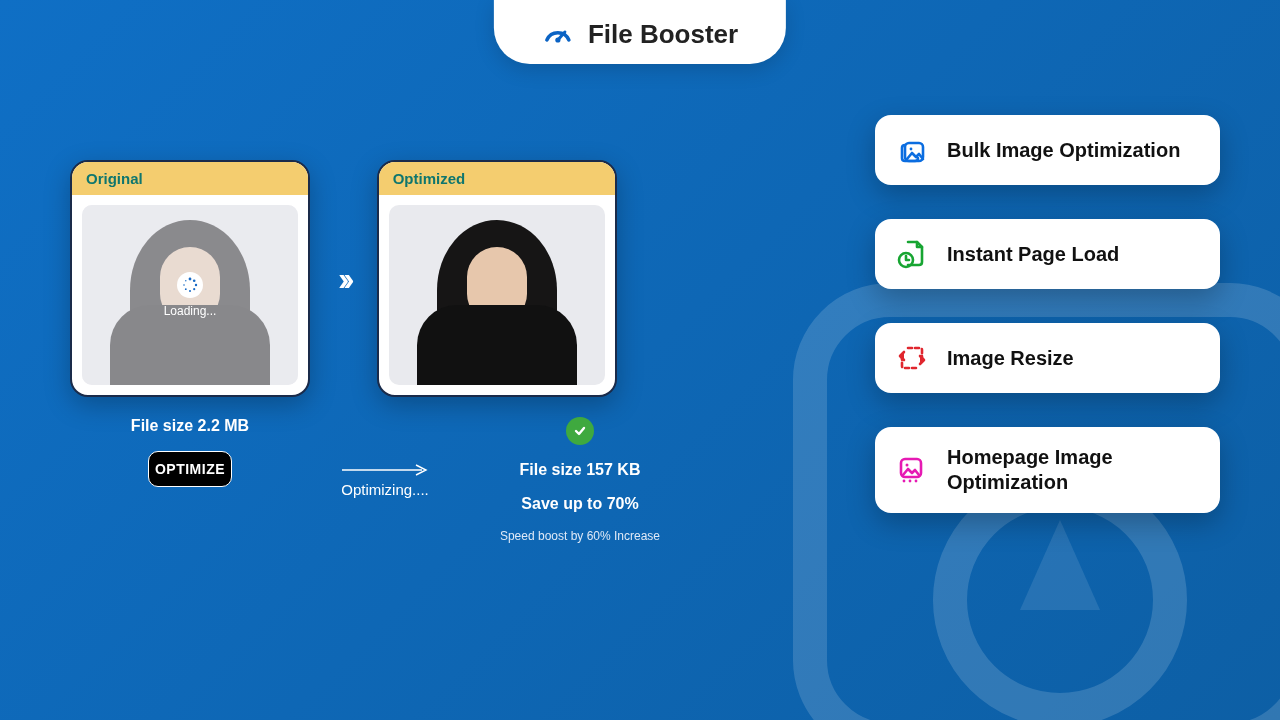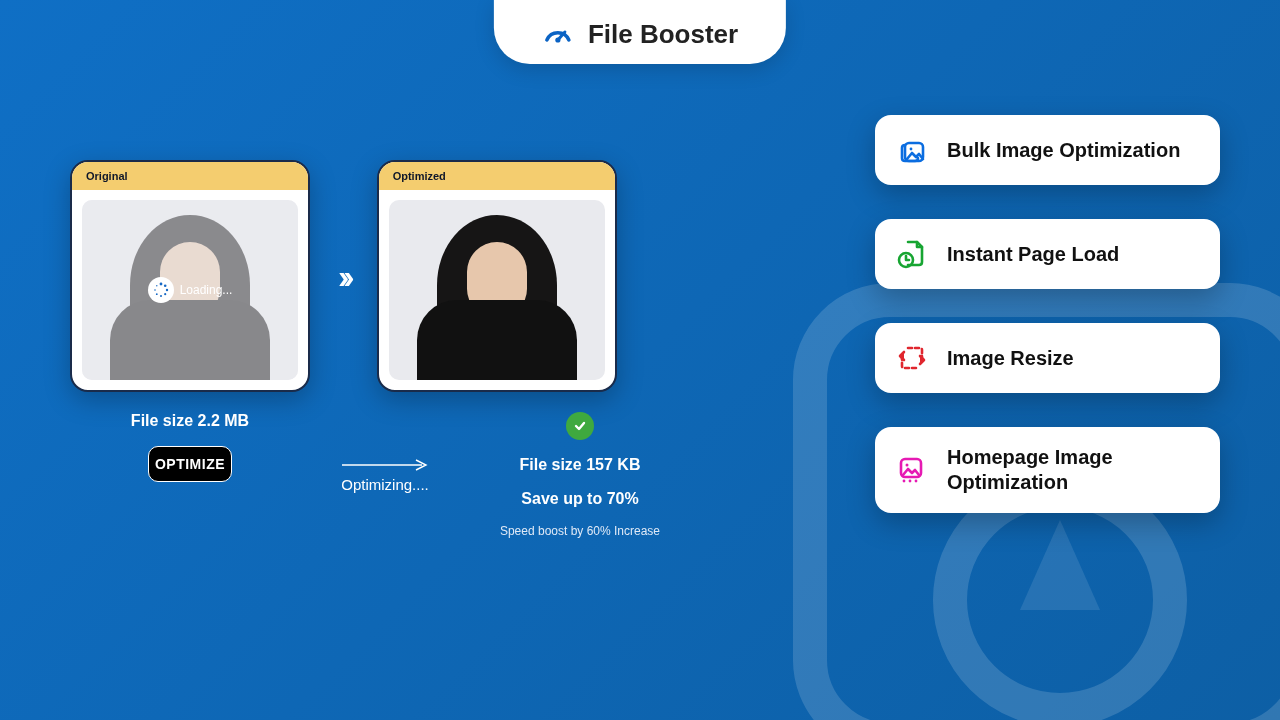--- a/index.html
+++ b/index.html
@@ -57,22 +57,22 @@
     border-radius:18px;
     width:240px;
     box-shadow:0 8px 26px rgba(0,0,0,.25);
     border:2px solid #1a2b4a;
   }
   .card-header {
     background:#f4cd6f;
     border-radius:16px 16px 0 0;
     padding:8px 14px;
     font-weight:700;
-    font-size:11px;
-    color:#0f172a;
+    font-size:15px;
+    color:#0f766e;
   }
   .card-body {
     padding:10px;
     height:200px;
     position:relative;
     display:flex;
     align-items:center;
     justify-content:center;
   }
   .portrait {
@@ -100,20 +100,21 @@
     position:absolute;
     bottom:0; left:50%; transform:translateX(-50%);
     width:160px; height:80px;
     background:#111;
     border-radius:40px 40px 0 0;
   }
   .loading-overlay {
     position:absolute; inset:0;
     background:rgba(235,235,240,.55);
     display:flex;
+    flex-direction:column;
     align-items:center;
     justify-content:center;
     gap:6px;
     color:#fff;
     font-size:12px;
   }
   .spinner {
     width:26px; height:26px;
     border-radius:50%;
     background:#fff;

